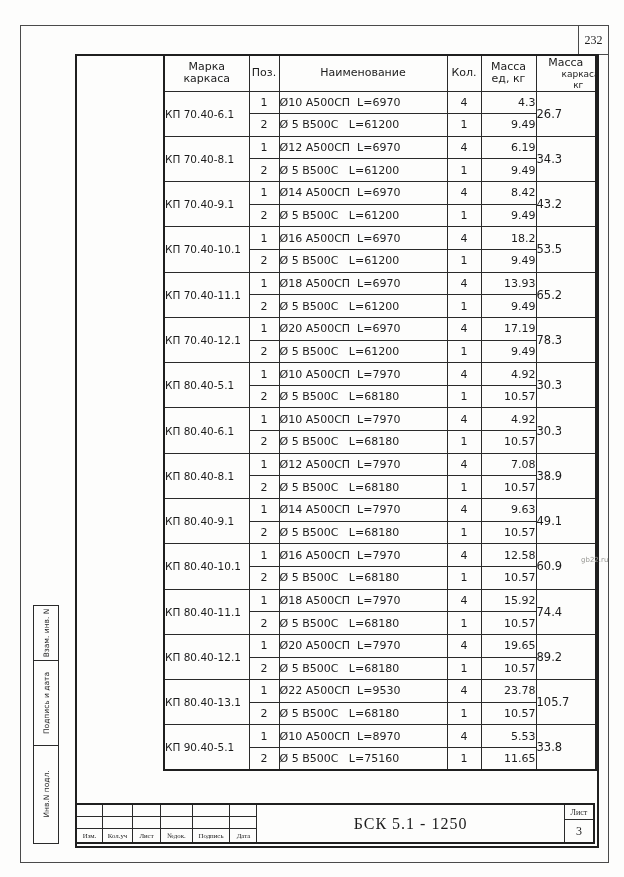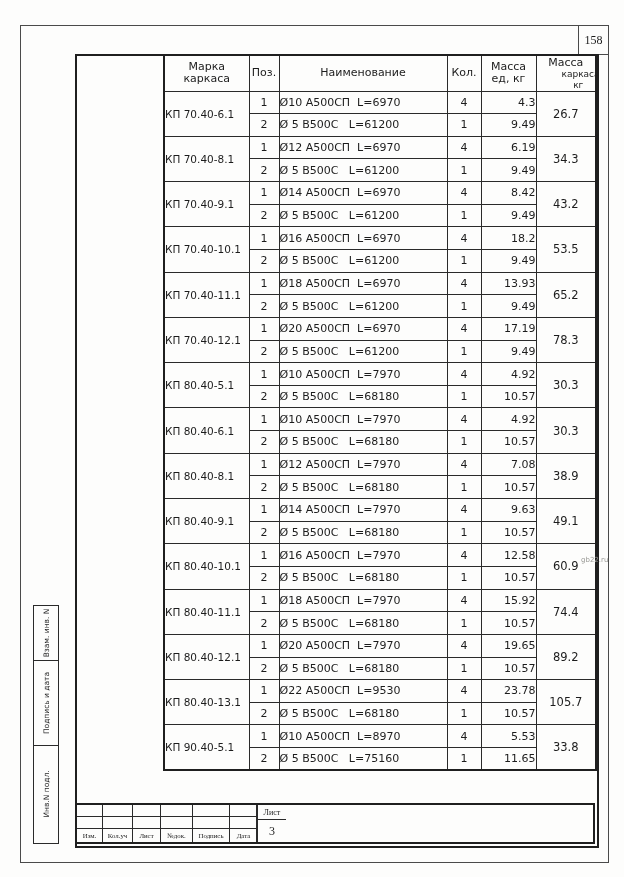--- a/index.html
+++ b/index.html
@@ -30,21 +30,21 @@
   table.frames thead tr{height:36px;}
   table.frames tbody tr{height:22.65px;font-size:11px;}
   th{font-size:11px;line-height:1.15;}
   .col-mark{width:85px;} .col-pos{width:30px;} .col-name{width:168px;}
   .col-qty{width:34px;}  .col-munit{width:55px;} .col-mtot{width:60px;}
   .h-sub{font-size:11px;} .h-sub-small{font-size:9px;padding-left:25px;}
   td.c-mark{font-size:10.5px;padding-left:3px;text-align:left;margin-left:24px;}
   td.c-pos,td.c-qty{text-align:center;}
   td.c-name{text-align:left;padding-left:10px;white-space:pre;}
   td.c-mass{text-align:right;padding-left:7px;}
-  td.c-total{text-align:center;font-size:11.5px;}
+  td.c-total{font-size:11.5px;}
   
   .title-block{position:absolute;left:75px;top:803px;width:520px;height:41px;
                border:2px solid #1f1f1f;display:flex;box-sizing:border-box;}
   .tb-left{width:180px;display:grid;grid-template-columns:26px 30px 28px 32px 37px 27px;
            grid-template-rows:12px 12px 1fr;border-right:1.5px solid #2a2a2a;box-sizing:border-box;}
   .tb-left div{border-right:1px solid #2a2a2a;border-bottom:1px solid #2a2a2a;
                display:flex;align-items:center;justify-content:center;
                font-family:"Liberation Serif",serif;font-size:6.8px;}
   .tb-left div:nth-child(6n){border-right:none;}
   .tb-left div.lastrow{border-bottom:none;}
@@ -59,21 +59,21 @@
   .watermark{position:absolute;left:581px;top:556px;font-size:7px;color:#9a9a96;text-align:center;}
 </style>
 </head>
 <body>
 
 <div class="page">
 
   <div class="scan-border"></div>
 
   <div class="sheet-num-box">
-    <span>158</span>
+    <span>232</span>
   </div>
 
   <div class="frame"></div>
 
   <div class="stamp-col">
     <div class="stamp-cell" style="height:55px;">
       <span>Взам. инв. N</span>
     </div>
     <div class="stamp-cell" style="height:85px;">
       <span>Подпись и дата</span>
@@ -339,20 +339,21 @@
         <div></div>
         <div></div>
         <div></div>
         <div class="lastrow">Изм.</div>
         <div class="lastrow">Кол.уч</div>
         <div class="lastrow">Лист</div>
         <div class="lastrow">№док.</div>
         <div class="lastrow">Подпись</div>
         <div class="lastrow">Дата</div>
       </div>
+    <div class="tb-center">БСК 5.1 - 1250</div>
     <div class="tb-right">
       <div class="lbl">Лист</div>
       <div class="val">3</div>
     </div>
   </div>
 
   <div class="watermark">gb22.ru</div>
 
 </div>
 

